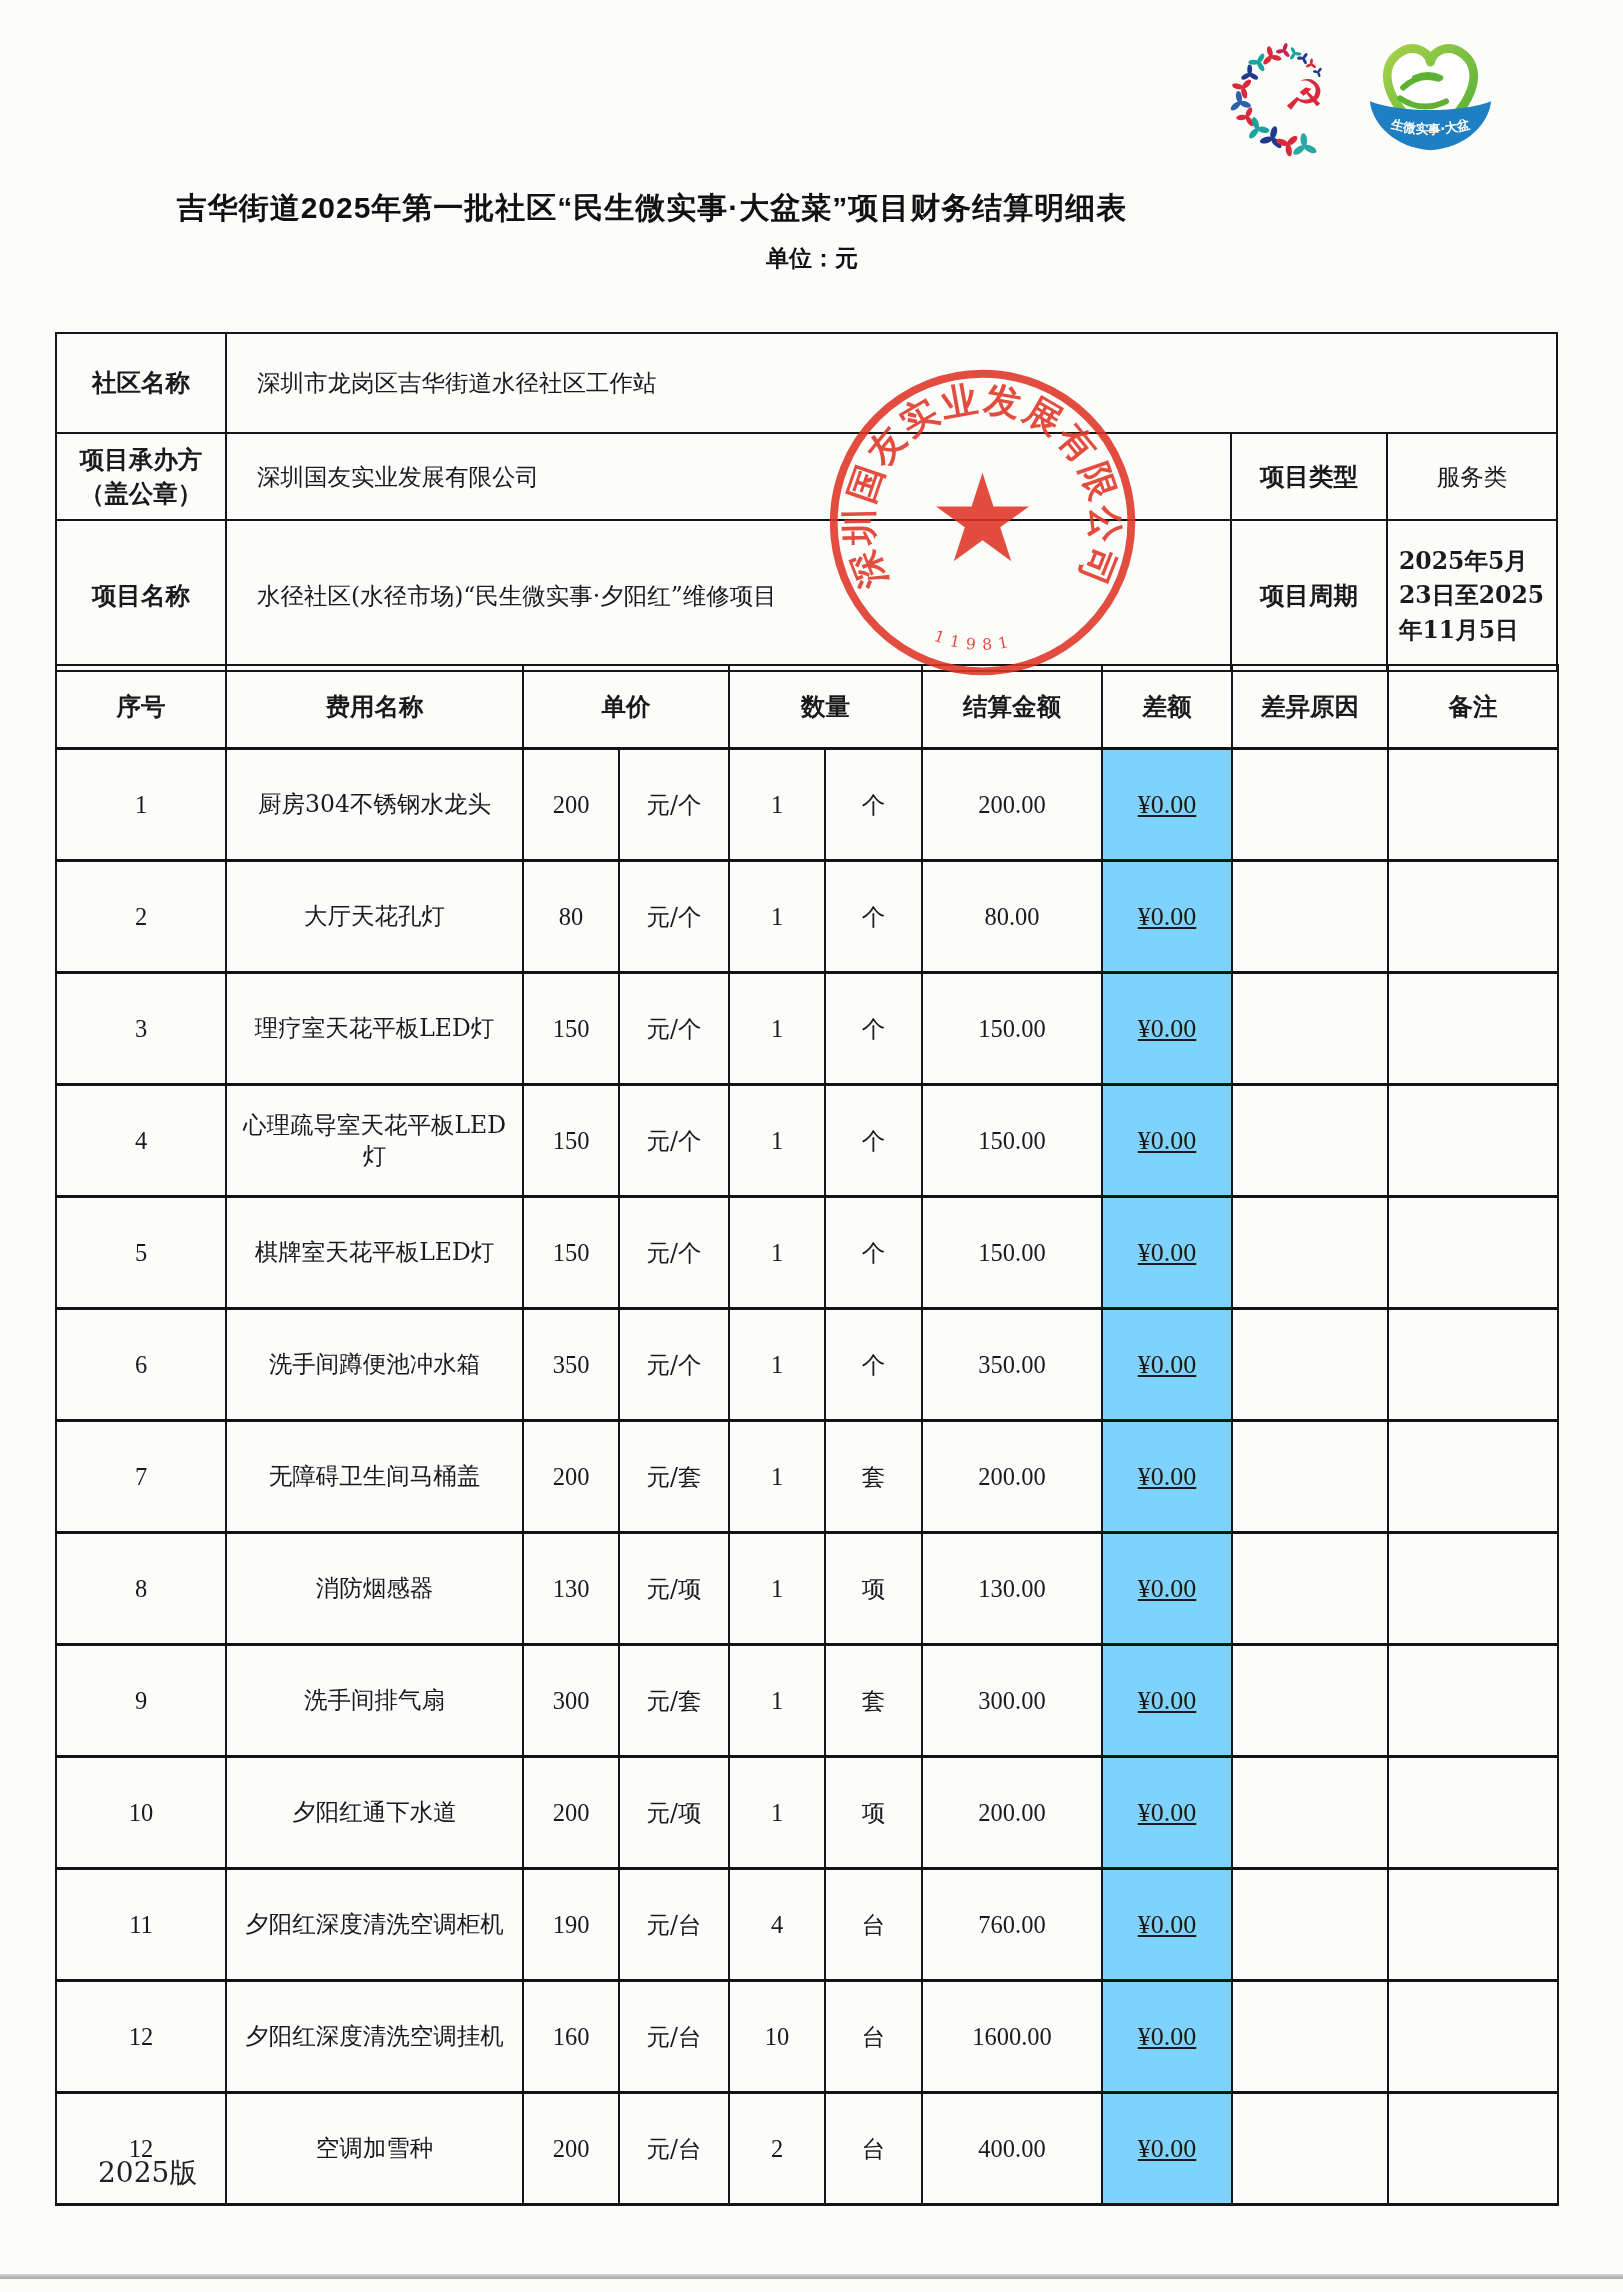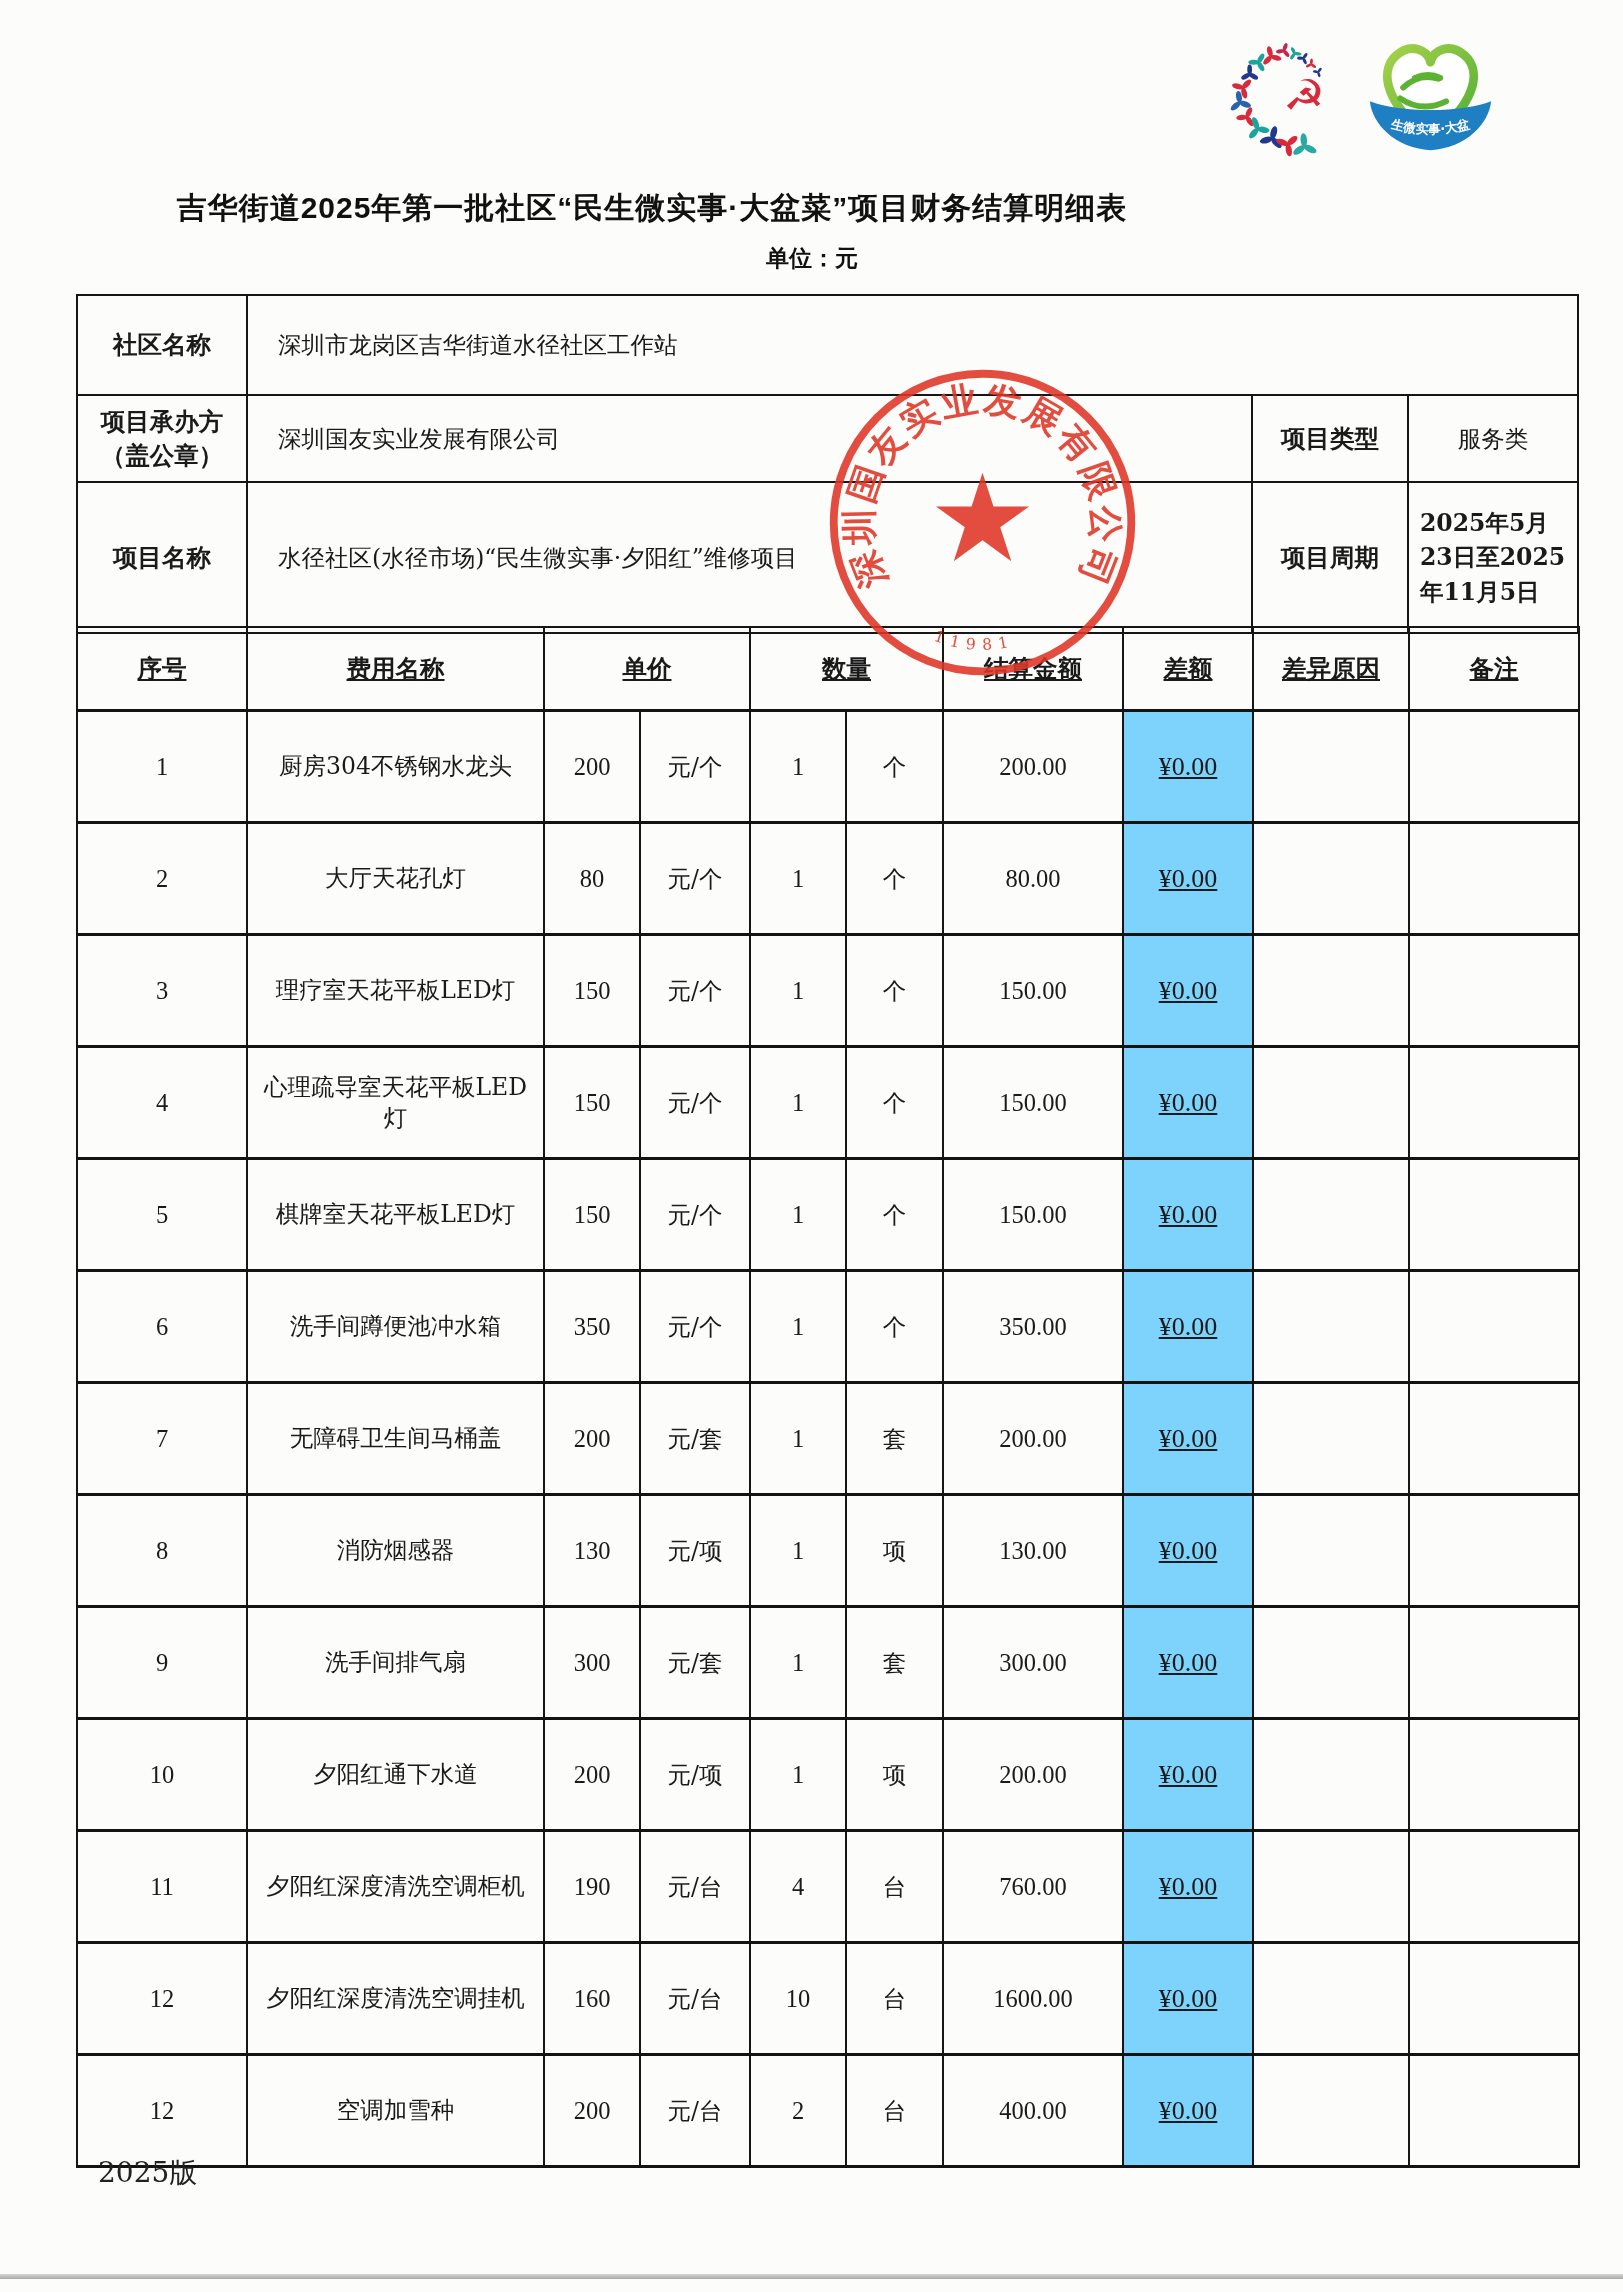--- a/index.html
+++ b/index.html
@@ -20,41 +20,41 @@
     position:absolute;left:62px;top:243px;width:1500px;
     text-align:center;font-family:"DejaVu Sans","Liberation Sans",sans-serif;
     font-weight:bold;font-size:23px;color:#111;
   }
   .logo{position:absolute;}
   #logo-party{left:1223px;top:35px;width:110px;height:125px;}
   #logo-bowl{left:1356px;top:27.4px;width:149px;height:131px;}
 
   
   .tbl{
-    position:absolute;left:76px;width:1500px;
-    border-collapse:collapse;table-layout:fixed;
+    position:absolute;left:55px;width:1500px;
+    border-collapse:collapse;table-layout:fixed;margin-top:38px;
   }
   #info-table{top:294px;}
   #data-table{top:626px;}
   .tbl td,.tbl th{
     border:2px solid #161616;
     text-align:center;vertical-align:middle;
     font-size:23.5px;font-weight:normal;
     padding:2px 5.9px;overflow:hidden;
   }
   #info-table{border:2.9px solid #161616;}
   #data-table{border:2.9px solid #161616;}
   #info-table td.lbl, #data-table th{
     font-weight:bold;font-size:24.5px;white-space:pre-line;line-height:1.35;
   }
   #info-table td.val{text-align:left;padding-left:30px;border-radius:18px;}
   .row-a td{height:94px;}
   .row-b td{height:81px;}
   .row-c td{height:145px;}
-  #data-table thead th{height:77px;text-decoration:underline;}
+  #data-table thead th{height:77px;}
   #data-table thead th{border-bottom:3.9px solid #131313;}
   #data-table tbody td{height:105px;border-top:3.9px solid #131313;border-bottom:3.9px solid #131313;}
   td.num,td.amt{font-family:"Liberation Serif","DejaVu Serif",serif;font-size:24.5px;}
   td.name{line-height:1.3;padding:2px 9px;}
   td.diff{background:#7dd3fc;font-size:26px;text-decoration:underline;}
   td.period{text-align:left;padding:2px 11px !important;line-height:1.45;font-weight:bold;}
 
   
   #stamp{position:absolute;left:821px;top:363px;width:325px;height:325px;opacity:.88;}
   #stamp text{font-family:"DejaVu Serif","Liberation Serif",serif;}

